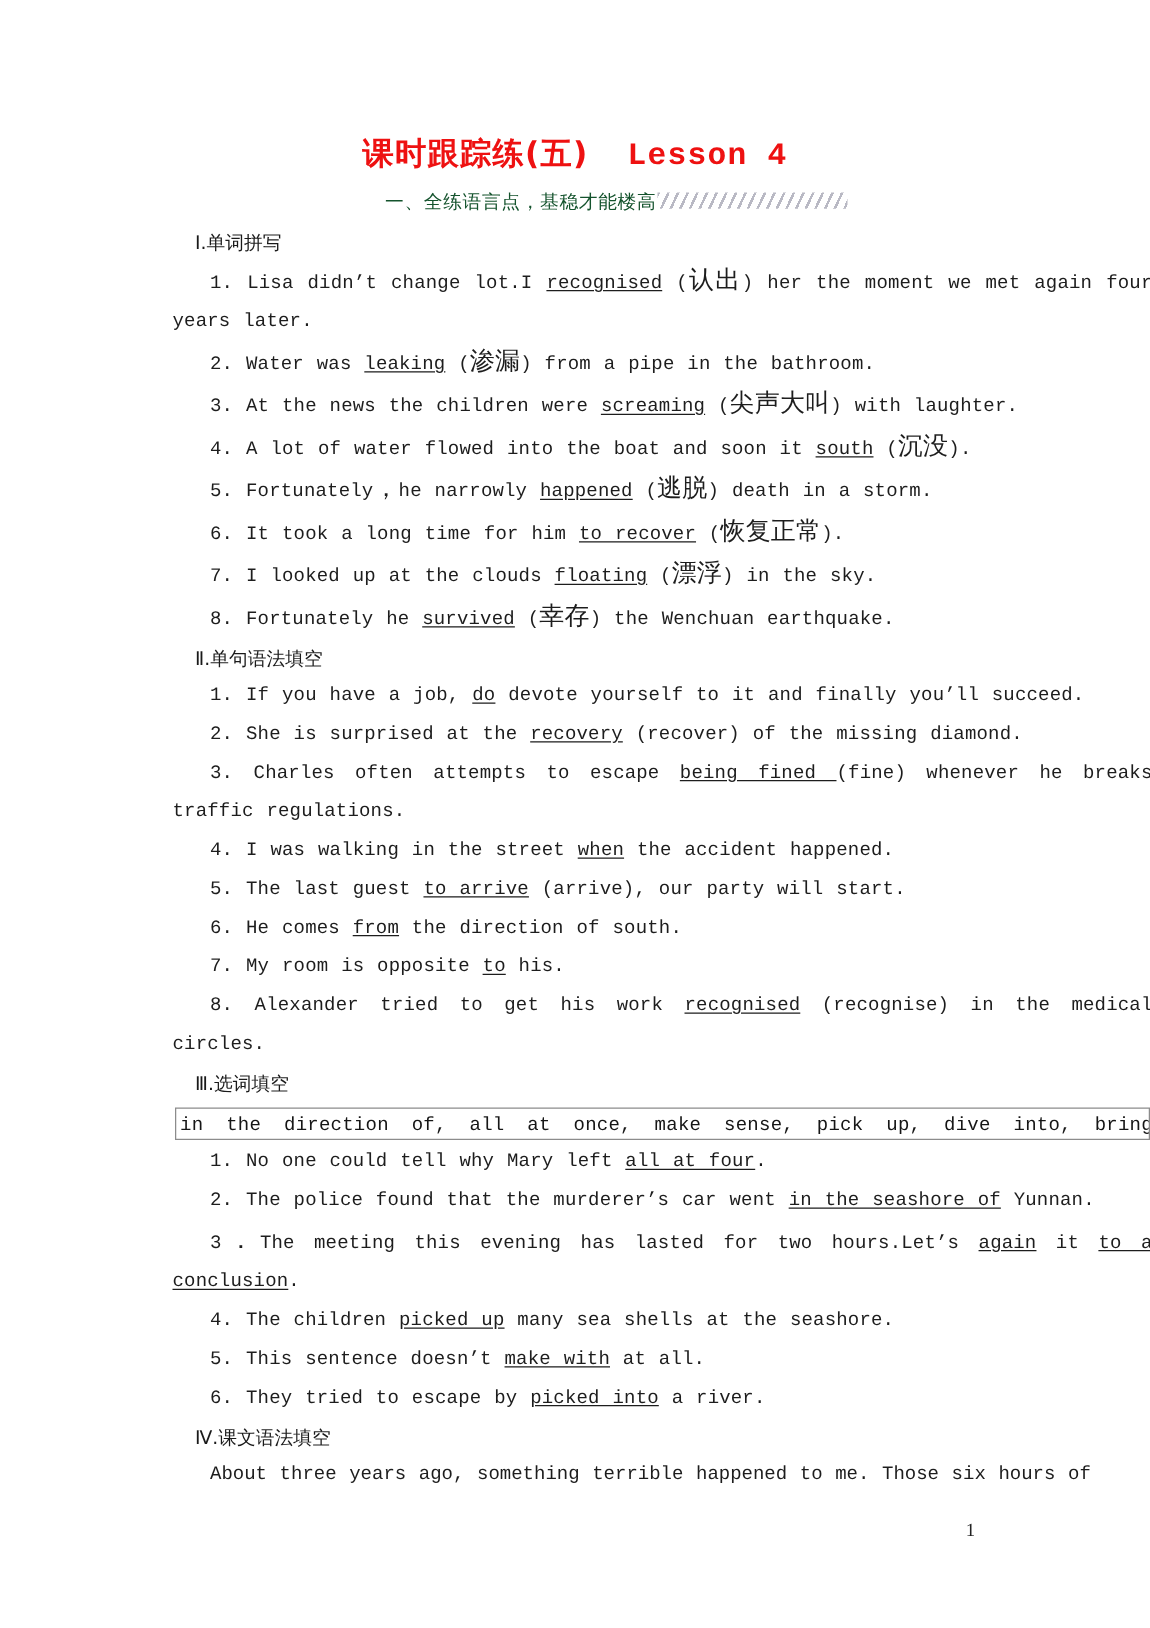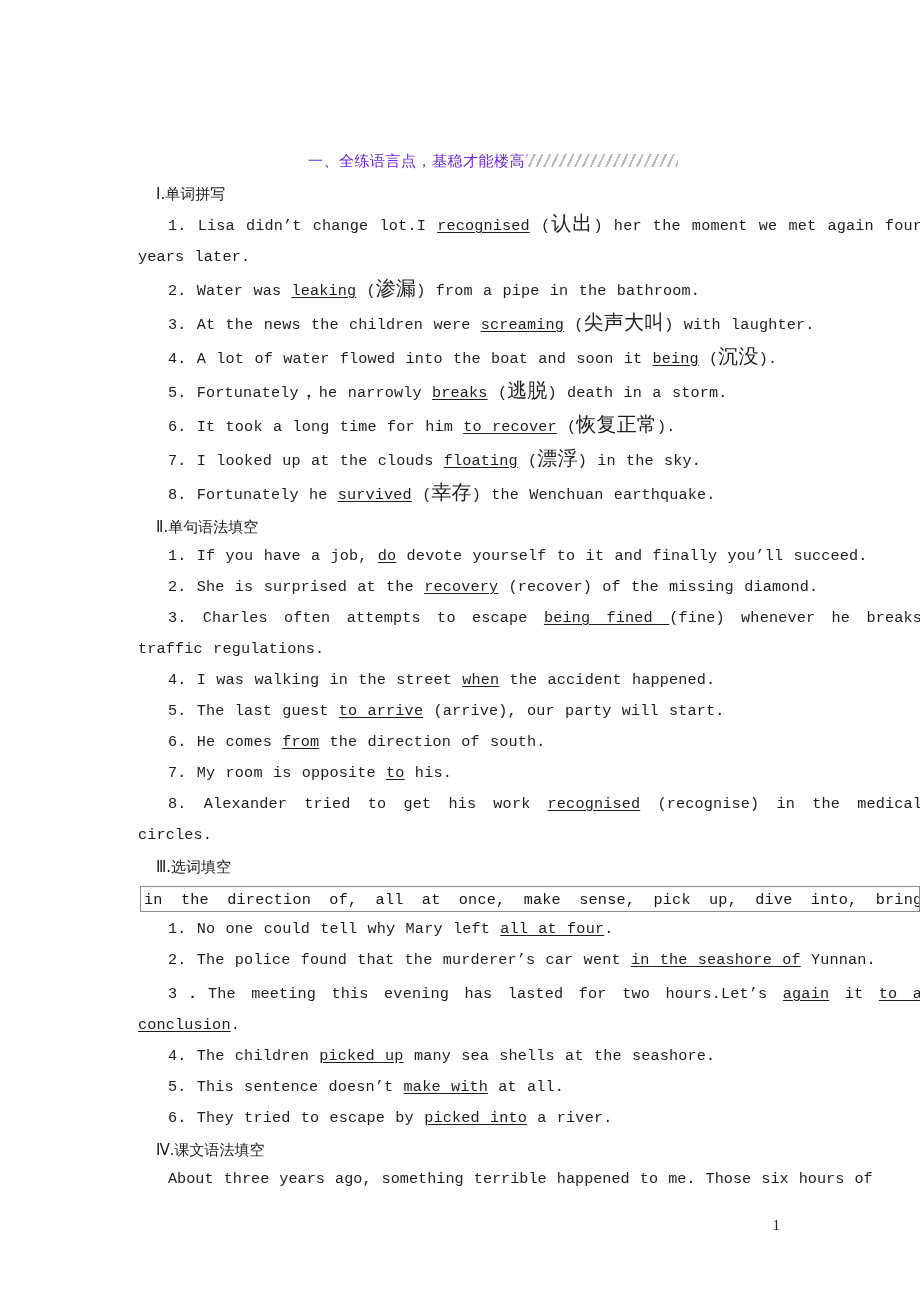--- a/index.html
+++ b/index.html
@@ -55,21 +55,21 @@
     position: relative;
     height: 26px;
     margin-bottom: 4px;
     white-space: nowrap;
     padding-left: 170px;
     box-sizing: border-box;
   }
   .part-banner .part-label {
     font-family: Liberation Sans, sans-serif;
     font-size: 15px;
-    color: #6d28d9;
+    color: #14532d;
     letter-spacing: 0.5px;
   }
   .part-banner .hatch {
     display: inline-block;
     width: 152px;
     height: 13px;
     vertical-align: -1px;
     margin-left: 1px;
     background-image: repeating-linear-gradient(
       115deg,
@@ -152,34 +152,35 @@
     font-family: "Liberation Serif", "DejaVu Serif", serif;
     font-size: 15px;
     color: #222;
   }
 </style>
 </head>
 <body>
 
 <div class="page">
 
+  <div class="doc-title"><span class="cn">课时跟踪练(五)</span>    <span class="en">Lesson 4</span></div>
 
   <div class="body-area">
 
     <div class="part-banner">
       <span class="part-label">一、全练语言点，基稳才能楼高</span><span class="hatch"></span>
     </div>
 
     <div class="sec-head">Ⅰ.单词拼写</div>
     <div>
       <p class="q justify">1. Lisa didn’t change lot.I <u>recognised</u> (<span class="cjk">认出</span>) her the moment we met again four years later.</p>
       <p class="q">2. Water was <u>leaking</u> (<span class="cjk">渗漏</span>) from a pipe in the bathroom.</p>
       <p class="q">3. At the news the children were <u>screaming</u> (<span class="cjk">尖声大叫</span>) with laughter.</p>
-      <p class="q">4. A lot of water flowed into the boat and soon it <u>being</u> (<span class="cjk">沉没</span>).</p>
-      <p class="q">5. Fortunately<span class="cjk">，</span>he narrowly <u>breaks</u> (<span class="cjk">逃脱</span>) death in a storm.</p>
+      <p class="q">4. A lot of water flowed into the boat and soon it <u>south</u> (<span class="cjk">沉没</span>).</p>
+      <p class="q">5. Fortunately<span class="cjk">，</span>he narrowly <u>happened</u> (<span class="cjk">逃脱</span>) death in a storm.</p>
       <p class="q">6. It took a long time for him <u>to recover</u> (<span class="cjk">恢复正常</span>).</p>
       <p class="q">7. I looked up at the clouds <u>floating</u> (<span class="cjk">漂浮</span>) in the sky.</p>
       <p class="q">8. Fortunately he <u>survived</u> (<span class="cjk">幸存</span>) the Wenchuan earthquake.</p>
     </div>
 
     <div class="sec-head">Ⅱ.单句语法填空</div>
     <div>
       <p class="q">1. If you have a job, <u>do</u> devote yourself to it and finally you’ll succeed.</p>
       <p class="q">2. She is surprised at the <u>recovery</u> (recover) of the missing diamond.</p>
       <p class="q justify">3. Charles often attempts to escape <u>being fined </u> (fine) whenever he breaks traffic regulations.</p>

